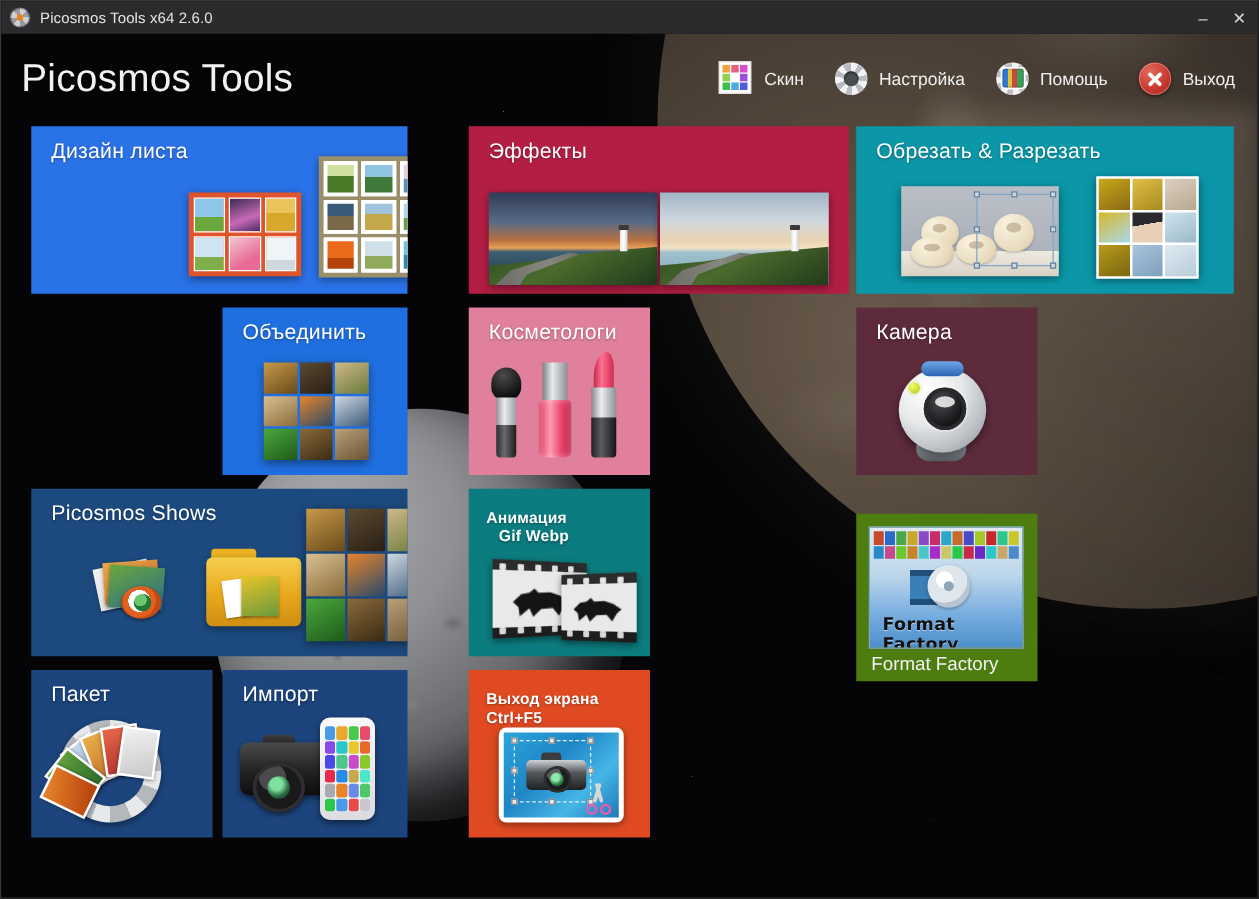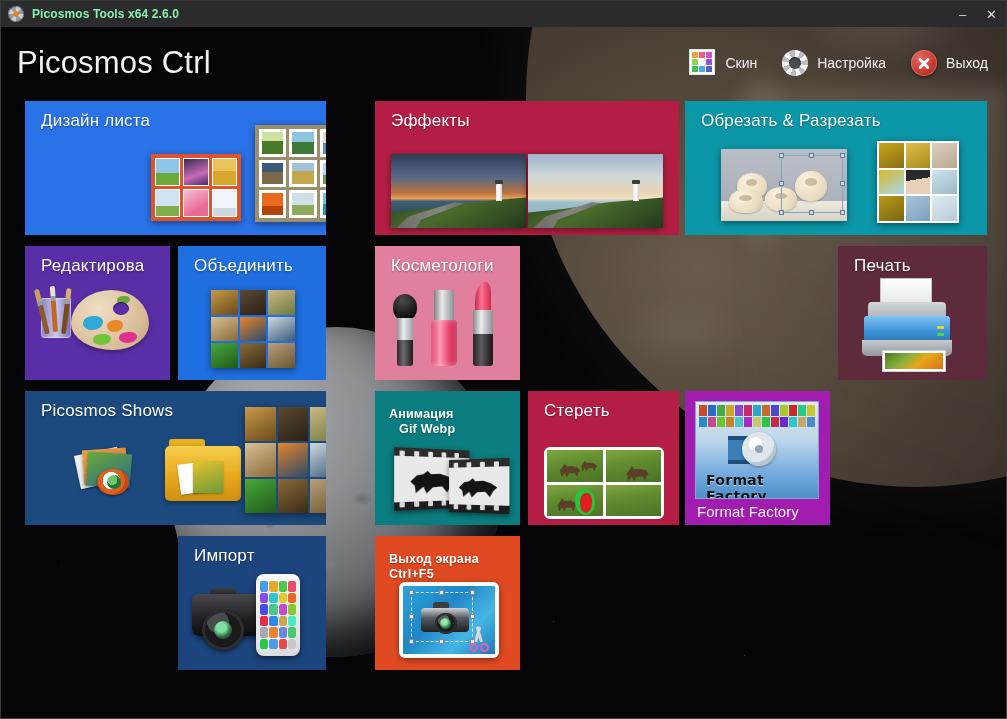--- a/index.html
+++ b/index.html
@@ -28,21 +28,21 @@
   }
   #tb-icon {
     width: 16px; height: 16px; margin-right: 8px;
     border-radius: 50%;
     background:
       radial-gradient(circle at 50% 50%, #e8821e 0 23%, rgba(232,130,30,0) 24%),
       conic-gradient(#cfd0d2 0 12%, #9a9ba0 12% 25%, #cfd0d2 25% 37%, #9a9ba0 37% 50%,
                      #cfd0d2 50% 62%, #9a9ba0 62% 75%, #cfd0d2 75% 87%, #9a9ba0 87% 100%);
     box-shadow: inset 0 0 0 1px rgba(0,0,0,.35);
   }
-  #tb-title { color: #86efac; font-size: 12px; letter-spacing: .1px; font-weight: bold; }
+  #tb-title { color: #e5e5e5; font-size: 12px; letter-spacing: .1px; }
   #tb-controls { margin-left: auto; display: flex; height: 26px; }
   .tb-btn {
     width: 29px; height: 26px;
     display: flex; align-items: center; justify-content: center;
     color: #d8d8da; font-size: 13px; line-height: 1;
   }
 
   
   #bg {
     position: absolute; left: 0; top: 26px;
@@ -354,21 +354,21 @@
   #tile-erase { left:527px; top:390px; width:151px; height:134px; background:#b51e44; }
   #er-box { position:absolute; left:16px; top:56px; width:120px; height:72px; background:#fff; padding:3px; border-radius:6px;
     display:grid; grid-template-columns: 1fr 1fr; grid-template-rows: 1fr 1fr; gap:3px; }
   .meadow { background: linear-gradient(170deg, #7fa63f 0%, #5f8a2e 45%, #4a7426 100%); position:relative; overflow:hidden; }
   .deer { position:absolute; background:#5a4028;
     clip-path: polygon(10% 60%, 22% 38%, 30% 20%, 38% 36%, 62% 34%, 82% 44%, 90% 62%, 82% 70%, 78% 96%, 68% 72%, 46% 74%, 38% 98%, 30% 72%, 16% 96%, 14% 70%); }
   .marker-green { position:absolute; background:#25c63a; border-radius:40% 50% 45% 55%; }
   .marker-red { position:absolute; background:#e02020; border-radius:45% 40% 55% 50%; }
 
   
-  #tile-ff { left:684px; top:390px; width:145px; height:134px; background:#a21caf; }
+  #tile-ff { left:684px; top:410px; width:145px; height:134px; background:#4d7c0f; }
   #ff-logo { position:absolute; left:10px; top:10px; width:124px; height:98px;
     background: linear-gradient(180deg,#dfeaf4 0%, #bcd6ea 40%, #79aee0 72%, #4d8ec9 100%);
     border:1px solid #7fa8c8; overflow:hidden; }
   #ff-icons { position:absolute; left:3px; top:3px; right:3px; height:22px;
     display:grid; grid-template-columns: repeat(13, 1fr); grid-template-rows: repeat(2,1fr); gap:1px; }
   #ff-icons i { display:block; }
   #ff-disc { position:absolute; left:32px; top:28px; width:56px; height:42px; }
   #ff-disc .d { position:absolute; left:14px; top:2px; width:34px; height:34px; border-radius:50%;
     background: radial-gradient(circle at 40% 35%, #fff 0 22%, #dfe6ec 23% 60%, #b9c6d2 61% 100%);
     box-shadow:0 1px 3px rgba(0,0,0,.35); }
@@ -453,21 +453,21 @@
   </div>
 
   <div id="bg">
     <div id="stars"></div>
     <div id="moon"></div>
     <div id="planet"></div>
     <div id="haze"></div>
   </div>
 
   <div id="header">
-    <div id="app-title">Picosmos Ctrl</div>
+    <div id="app-title">Picosmos Tools</div>
 
     <div id="toolbar">
 
       <div class="tool">
         <span class="tool-ico">
           <span class="ico-skin" style="position:absolute;">
             <i style="background:#f0a03c"></i>
               <i style="background:#e8607c"></i>
               <i style="background:#d44fd0"></i>
             <i style="background:#8fd44f"></i>
@@ -481,20 +481,26 @@
         <span>Скин</span>
       </div>
 
       <div class="tool">
         <span class="tool-ico">
             <span class="ico-gear"></span>
           </span>
         <span>Настройка</span>
       </div>
 
+      <div class="tool">
+        <span class="tool-ico">
+            <span class="ico-help-gear"></span>
+          </span>
+        <span>Помощь</span>
+      </div>
 
       <div class="tool">
         <span class="tool-ico">
             <span class="ico-exit"></span>
           </span>
         <span>Выход</span>
       </div>
 
     </div>
   </div>
@@ -580,34 +586,20 @@
         <div style="background:linear-gradient(150deg,#dcd0c0,#b8a890)"></div>
         <div style="background:linear-gradient(150deg,#d8b82a,#a8d8e8)"></div>
         <div style="background:linear-gradient(170deg,#2a2a2e 40%,#e8d0b8 40%)"></div>
         <div style="background:linear-gradient(150deg,#cfe4ee,#9ab8c8)"></div>
         <div style="background:linear-gradient(150deg,#b89a1a,#7a6610)"></div>
         <div style="background:linear-gradient(150deg,#a8c4dc,#7ea0bc)"></div>
         <div style="background:linear-gradient(150deg,#dfeaf2,#b8ccd8)"></div>
       </div>
     </div>
 
-    <div class="tile" id="tile-edit">
-      <div class="t-label nowrap-clip" style="max-width:125px;">Редактирова</div>
-      <div id="ed-cup"></div>
-      <span class="brush" style="left:20px;top:42px;background:linear-gradient(180deg,#c8a060 0 26%, #9a9da2 26% 36%, #8a5a2a 36% 100%);transform:rotate(-14deg);"></span>
-      <span class="brush" style="left:28px;top:40px;background:linear-gradient(180deg,#e8e2d0 0 22%, #9a9da2 22% 32%, #c0692a 32% 100%);transform:rotate(-4deg);"></span>
-      <span class="brush" style="left:36px;top:42px;background:linear-gradient(180deg,#d8b070 0 24%, #9a9da2 24% 34%, #7a4a1e 34% 100%);transform:rotate(7deg);"></span>
-      <div id="ed-palette">
-        <span class="blob" style="left:12px;top:26px;width:20px;height:14px;background:#2fa8d8;"></span>
-        <span class="blob" style="left:36px;top:30px;width:16px;height:12px;background:#e88a2a;"></span>
-        <span class="blob" style="left:22px;top:44px;width:18px;height:11px;background:#6fc43a;"></span>
-        <span class="blob" style="left:48px;top:42px;width:18px;height:11px;background:#e0308f;"></span>
-        <span class="blob" style="left:46px;top:6px;width:13px;height:8px;background:#6aa83c;"></span>
-      </div>
-    </div>
 
     <div class="tile" id="tile-merge">
       <div class="t-label">Объединить</div>
       <div class="shot grid3r3" id="mg-grid">
         <div style="background:linear-gradient(150deg,#c89a4a,#6a4a1a)"></div>
         <div style="background:linear-gradient(150deg,#5a4a32,#2a1f14)"></div>
         <div style="background:linear-gradient(150deg,#cfb88a,#6a7a3a)"></div>
         <div style="background:linear-gradient(150deg,#d8c094,#8a6a38)"></div>
         <div style="background:linear-gradient(150deg,#e8842a,#2a4a6a)"></div>
         <div style="background:linear-gradient(150deg,#cfd8e0,#3a5a7a)"></div>
@@ -629,34 +621,30 @@
           <span class="bottle"></span>
       </div>
       <div id="cs-lipstick">
         <span class="tip"></span>
           <span class="mid"></span>
           <span class="base"></span>
       </div>
     </div>
 
 
-
-    <div class="tile" id="tile-print">
-      <div class="t-label">Печать</div>
-      <div id="pr-paper"></div>
-      <div id="pr-top"></div>
-      <div id="pr-tray"></div>
-      <div id="pr-base">
-        <span class="pr-led" style="right:8px;top:-14px;background:#e8d42a"></span>
-        <span class="pr-led" style="right:8px;top:-7px;background:#4ad84a"></span>
-      </div>
-      <div id="pr-out">
-          <i></i>
-        </div>
-    </div>
+    <div class="tile" id="tile-camera">
+      <div class="t-label">Камера</div>
+      <div id="cam-stand"></div>
+      <div id="cam-body">
+        <span id="cam-hat"></span>
+        <span id="cam-led"></span>
+        <span id="cam-lens"></span>
+      </div>
+    </div>
+
 
     <div class="tile" id="tile-shows">
       <div class="t-label">Picosmos Shows</div>
       <div id="sh-eye">
         <span class="pile" style="left:2px;top:8px;transform:rotate(-12deg);background:linear-gradient(150deg,#f2f2f2,#d8d8d8)"></span>
         <span class="pile" style="left:8px;top:6px;transform:rotate(-4deg);background:linear-gradient(150deg,#e8a84a,#c46a2a)"></span>
         <span class="pile" style="left:12px;top:10px;transform:rotate(4deg);background:linear-gradient(150deg,#6aa83c,#2a6a8a)"></span>
         <span class="eyeball"></span>
           <span class="iris"></span>
       </div>
@@ -703,38 +691,20 @@
           <i style="left:33px"></i>
           <i style="left:47px"></i>
         <i class="b" style="left:5px"></i>
           <i class="b" style="left:19px"></i>
           <i class="b" style="left:33px"></i>
           <i class="b" style="left:47px"></i>
         <span class="horse" style="left:8px;top:16px;width:46px;height:24px;"></span>
       </div>
     </div>
 
-    <div class="tile" id="tile-erase">
-      <div class="t-label">Стереть</div>
-      <div id="er-box">
-        <div class="meadow">
-          <span class="deer" style="left:10px;top:10px;width:26px;height:18px;"></span>
-          <span class="deer" style="left:32px;top:8px;width:20px;height:14px;"></span>
-        </div>
-        <div class="meadow">
-          <span class="deer" style="left:18px;top:12px;width:28px;height:20px;"></span>
-        </div>
-        <div class="meadow">
-          <span class="deer" style="left:8px;top:10px;width:24px;height:18px;"></span>
-          <span class="marker-green" style="left:28px;top:4px;width:20px;height:26px;"></span>
-          <span class="marker-red" style="left:33px;top:8px;width:12px;height:20px;"></span>
-        </div>
-        <div class="meadow"></div>
-      </div>
-    </div>
 
     <div class="tile" id="tile-ff">
       <div id="ff-logo">
         <div id="ff-icons">
           <i style="background:#c84a2a"></i>
             <i style="background:#2a6ac8"></i>
             <i style="background:#4aa84a"></i>
             <i style="background:#c8a82a"></i>
           <i style="background:#8a4ac8"></i>
             <i style="background:#c82a6a"></i>
@@ -761,20 +731,42 @@
         </div>
         <div id="ff-disc">
           <span class="strip"></span>
             <span class="d"></span>
         </div>
         <div id="ff-name">Format Factory</div>
       </div>
       <div id="ff-caption">Format Factory</div>
     </div>
 
+    <div class="tile" id="tile-batch">
+      <div class="t-label">Пакет</div>
+      <div id="bt-gear"></div>
+      <span class="fan" style="left:44px;top:50px;transform:rotate(-38deg);">
+          <i style="background:linear-gradient(160deg,#cfe0ee,#7aa8d0)"></i>
+        </span>
+      <span class="fan" style="left:52px;top:46px;transform:rotate(-22deg);">
+          <i style="background:linear-gradient(160deg,#e8b04a,#c4682a)"></i>
+        </span>
+      <span class="fan" style="left:60px;top:44px;transform:rotate(-8deg);">
+          <i style="background:linear-gradient(160deg,#e86a4a,#a82a2a)"></i>
+        </span>
+      <span class="fan" style="left:68px;top:46px;transform:rotate(8deg);">
+          <i style="background:linear-gradient(160deg,#f2f2f2,#c8c8c8)"></i>
+        </span>
+      <span class="fan" style="left:36px;top:58px;transform:rotate(-52deg);">
+          <i style="background:linear-gradient(160deg,#6aa83c,#2a6a2a)"></i>
+        </span>
+      <span class="fan" style="left:34px;top:66px;transform:rotate(-64deg);">
+          <i style="background:linear-gradient(160deg,#e8842a,#b4400c)"></i>
+        </span>
+    </div>
 
     <div class="tile" id="tile-import">
       <div class="t-label">Импорт</div>
       <div id="im-cam">
         <span class="hump"></span>
           <span class="body"></span>
           <span class="lens"></span>
       </div>
       <div id="im-phone">
         <span class="screen">

